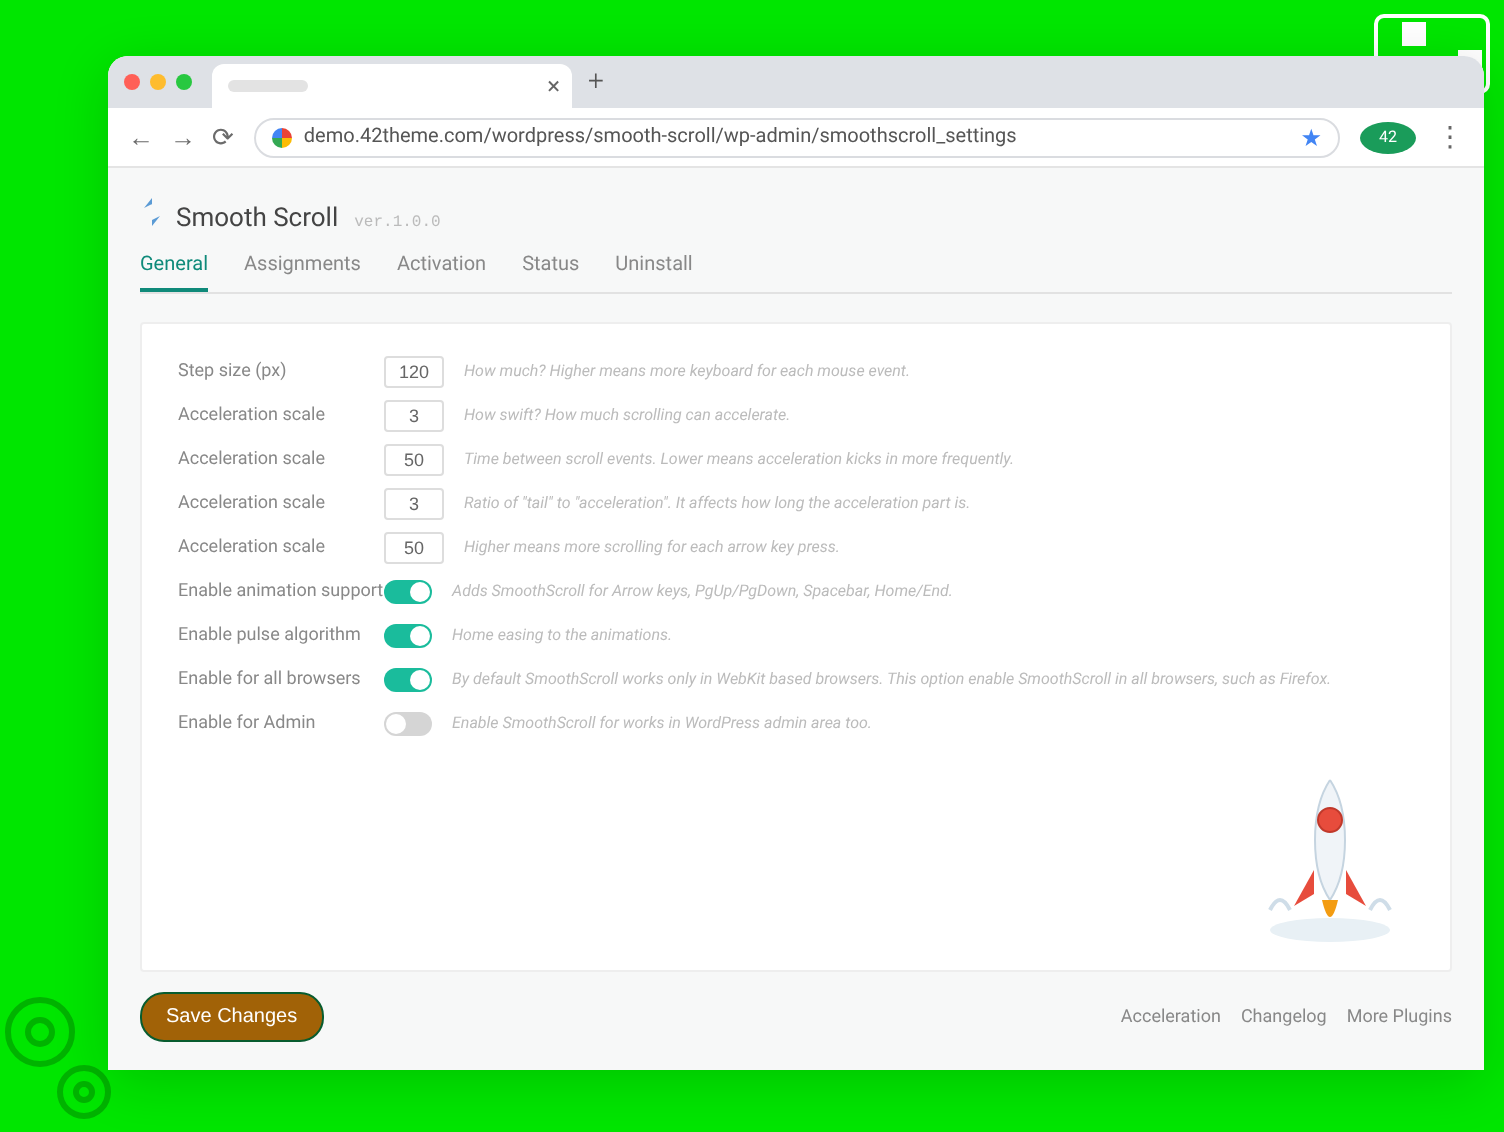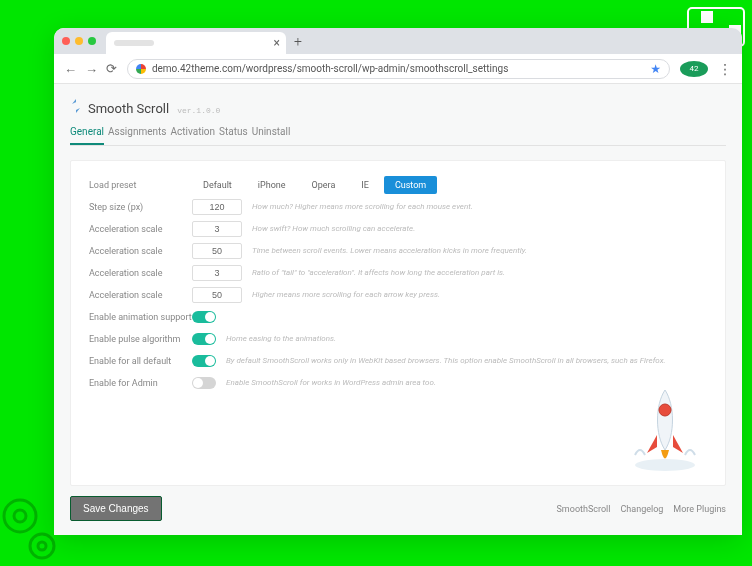--- a/index.html
+++ b/index.html
@@ -65,42 +65,42 @@
 .omnibox .g { width: 10px; height: 10px; border-radius: 50%; background: conic-gradient(#ea4335 0 25%, #fbbc05 0 50%, #34a853 0 75%, #4285f4 0); margin-right: 6px; }
 .omnibox .star { margin-left: auto; color: #4285f4; font-size: 12px; }
 .avatar { width: 28px; height: 16px; border-radius: 50%; background: #1a9c5a; color: #fff; font-size: 8px; display: flex; align-items: center; justify-content: center; }
 .menu3 { color: #666; font-size: 14px; line-height: 6px; }
 .page { flex: 1; background: #f7f8f8; padding: 14px 16px 14px 16px; display: flex; flex-direction: column; overflow: hidden; }
 .apphead { display: flex; align-items: baseline; gap: 6px; margin-bottom: 10px; }
 .logoicon { width: 12px; height: 14px; }
 .logoicon svg { width: 100%; height: 100%; }
 .apptitle { font-size: 13px; color: #444; font-weight: 400; }
 .version { font-size: 8px; color: #bbb; margin-left: 2px; font-family: Liberation Mono, monospace; }
-.tabs { display: flex; gap: 4px; border-bottom: 1px solid #e2e2e2; margin-bottom: 14px; }
+.tabs { display: flex; gap: 18px; border-bottom: 1px solid #e2e2e2; margin-bottom: 14px; }
 .tabs .t { font-size: 10px; color: #888; padding-bottom: 6px; cursor: pointer; }
 .tabs .t.active { color: #0f8a7a; border-bottom: 2px solid #0f8a7a; }
 .panel { background: #fff; border: 1px solid #eee; border-radius: 2px; padding: 14px 18px; position: relative; flex: 1; }
 .panel h2 { font-size: 13px; color: #666; font-weight: 500; margin-bottom: 12px; }
 .row { display: flex; align-items: center; min-height: 19px; margin-bottom: 3px; }
 .label { width: 103px; font-size: 9px; color: #888; }
 .presets { display: flex; align-items: center; gap: 4px; }
 .pbtn { font-size: 9px; padding: 3px 10px; color: #666; border: 1px solid transparent; border-radius: 2px; cursor: pointer; }
 .pbtn.sel { background: #198fd9; color: #fff; }
-.numin { width: 50px; height: 16px; border: 1px solid #ddd; border-radius: 2px; font-size: 9px; color: #666; text-align: center; }
+.numin { width: 30px; height: 16px; border: 1px solid #ddd; border-radius: 2px; font-size: 9px; color: #666; text-align: center; }
 .hint { font-size: 8px; color: #bbb; margin-left: 10px; font-style: italic; }
 .toggle { width: 24px; height: 12px; border-radius: 7px; position: relative; cursor: pointer; }
 .toggle.on { background: #1abc9c; }
 .toggle.off { background: #d5d5d5; }
 .toggle::after { content: ''; position: absolute; width: 10px; height: 10px; background: #fff; border-radius: 50%; top: 1px; }
 .toggle.on::after { right: 1px; }
 .toggle.off::after { left: 1px; }
 .rocket { position: absolute; right: 10px; bottom: 10px; width: 100px; height: 100px; }
 .rocket svg { width: 100%; height: 100%; }
 .footer { display: flex; align-items: center; margin-top: 10px; }
-.save { background: #737373; color: #fff; border: 1px solid #085c2f; font-size: 10px; padding: 6px 12px; border-radius: 2px; cursor: pointer; }
+.save { background: #a16207; color: #fff; border: 1px solid #085c2f; font-size: 10px; padding: 6px 12px; border-radius: 12px; cursor: pointer; }
 .flinks { margin-left: auto; display: flex; gap: 10px; }
 .flinks a { font-size: 9px; color: #888; text-decoration: none; }
 .gears { position: absolute; left: 0; bottom: 0; width: 70px; height: 120px; z-index: -1; }
 .chips { position: absolute; right: 6px; top: 6px; }
 .chips svg { width: 60px; height: 50px; }
 </style>
 </head>
 <body>
 
 <div class="gears">
@@ -164,35 +164,25 @@
 
     <div class="tabs" id="tabs">
         <span class="t active">General</span>
         <span class="t">Assignments</span>
         <span class="t">Activation</span>
         <span class="t">Status</span>
         <span class="t">Uninstall</span>
       </div>
 
     <div class="panel">
-      <div class="row">
-        <div class="label">Load preset</div>
-        <div class="presets" id="presets">
-            <span class="pbtn">Default</span>
-            <span class="pbtn">iPhone</span>
-            <span class="pbtn">Opera</span>
-            <span class="pbtn">IE</span>
-            <span class="pbtn sel">Custom</span>
-          </div>
-      </div>
       <div id="settings">
           <div class="row">
             <div class="label">Step size (px)</div>
             <input class="numin" value="120" style="">
-            <span class="hint">How much? Higher means more scrolling for each mouse event.</span>
+            <span class="hint">How much? Higher means more keyboard for each mouse event.</span>
           </div>
           <div class="row">
             <div class="label">Acceleration scale</div>
             <input class="numin" value="3" style="">
             <span class="hint">How swift? How much scrolling can accelerate.</span>
           </div>
           <div class="row">
             <div class="label">Acceleration scale</div>
             <input class="numin" value="50" style="">
             <span class="hint">Time between scroll events. Lower means acceleration kicks in more frequently.</span>
@@ -203,28 +193,29 @@
             <span class="hint">Ratio of "tail" to "acceleration". It affects how long the acceleration part is.</span>
           </div>
           <div class="row">
             <div class="label">Acceleration scale</div>
             <input class="numin" value="50" style="">
             <span class="hint">Higher means more scrolling for each arrow key press.</span>
           </div>
           <div class="row">
             <div class="label">Enable animation support</div>
             <div class="toggle on"></div>
+            <span class="hint">Adds SmoothScroll for Arrow keys, PgUp/PgDown, Spacebar, Home/End.</span>
           </div>
           <div class="row">
             <div class="label">Enable pulse algorithm</div>
             <div class="toggle on"></div>
             <span class="hint">Home easing to the animations.</span>
           </div>
           <div class="row">
-            <div class="label">Enable for all default</div>
+            <div class="label">Enable for all browsers</div>
             <div class="toggle on"></div>
             <span class="hint">By default SmoothScroll works only in WebKit based browsers. This option enable SmoothScroll in all browsers, such as Firefox.</span>
           </div>
           <div class="row">
             <div class="label">Enable for Admin</div>
             <div class="toggle off"></div>
             <span class="hint">Enable SmoothScroll for works in WordPress admin area too.</span>
           </div>
         </div>
       <div class="rocket">
@@ -237,19 +228,19 @@
           <path d="M46 75 Q50 92 54 75" fill="#f39c12"></path>
           <path d="M20 80 Q25 70 30 80" fill="none" stroke="#cfdde8" stroke-width="2"></path>
           <path d="M70 80 Q75 70 80 80" fill="none" stroke="#cfdde8" stroke-width="2"></path>
         </svg>
       </div>
     </div>
 
     <div class="footer">
       <button class="save">Save Changes</button>
       <div class="flinks" id="flinks">
-          <a href="#">SmoothScroll</a>
+          <a href="#">Acceleration</a>
           <a href="#">Changelog</a>
           <a href="#">More Plugins</a>
         </div>
     </div>
   </div>
 </div>
 
 </body></html>

